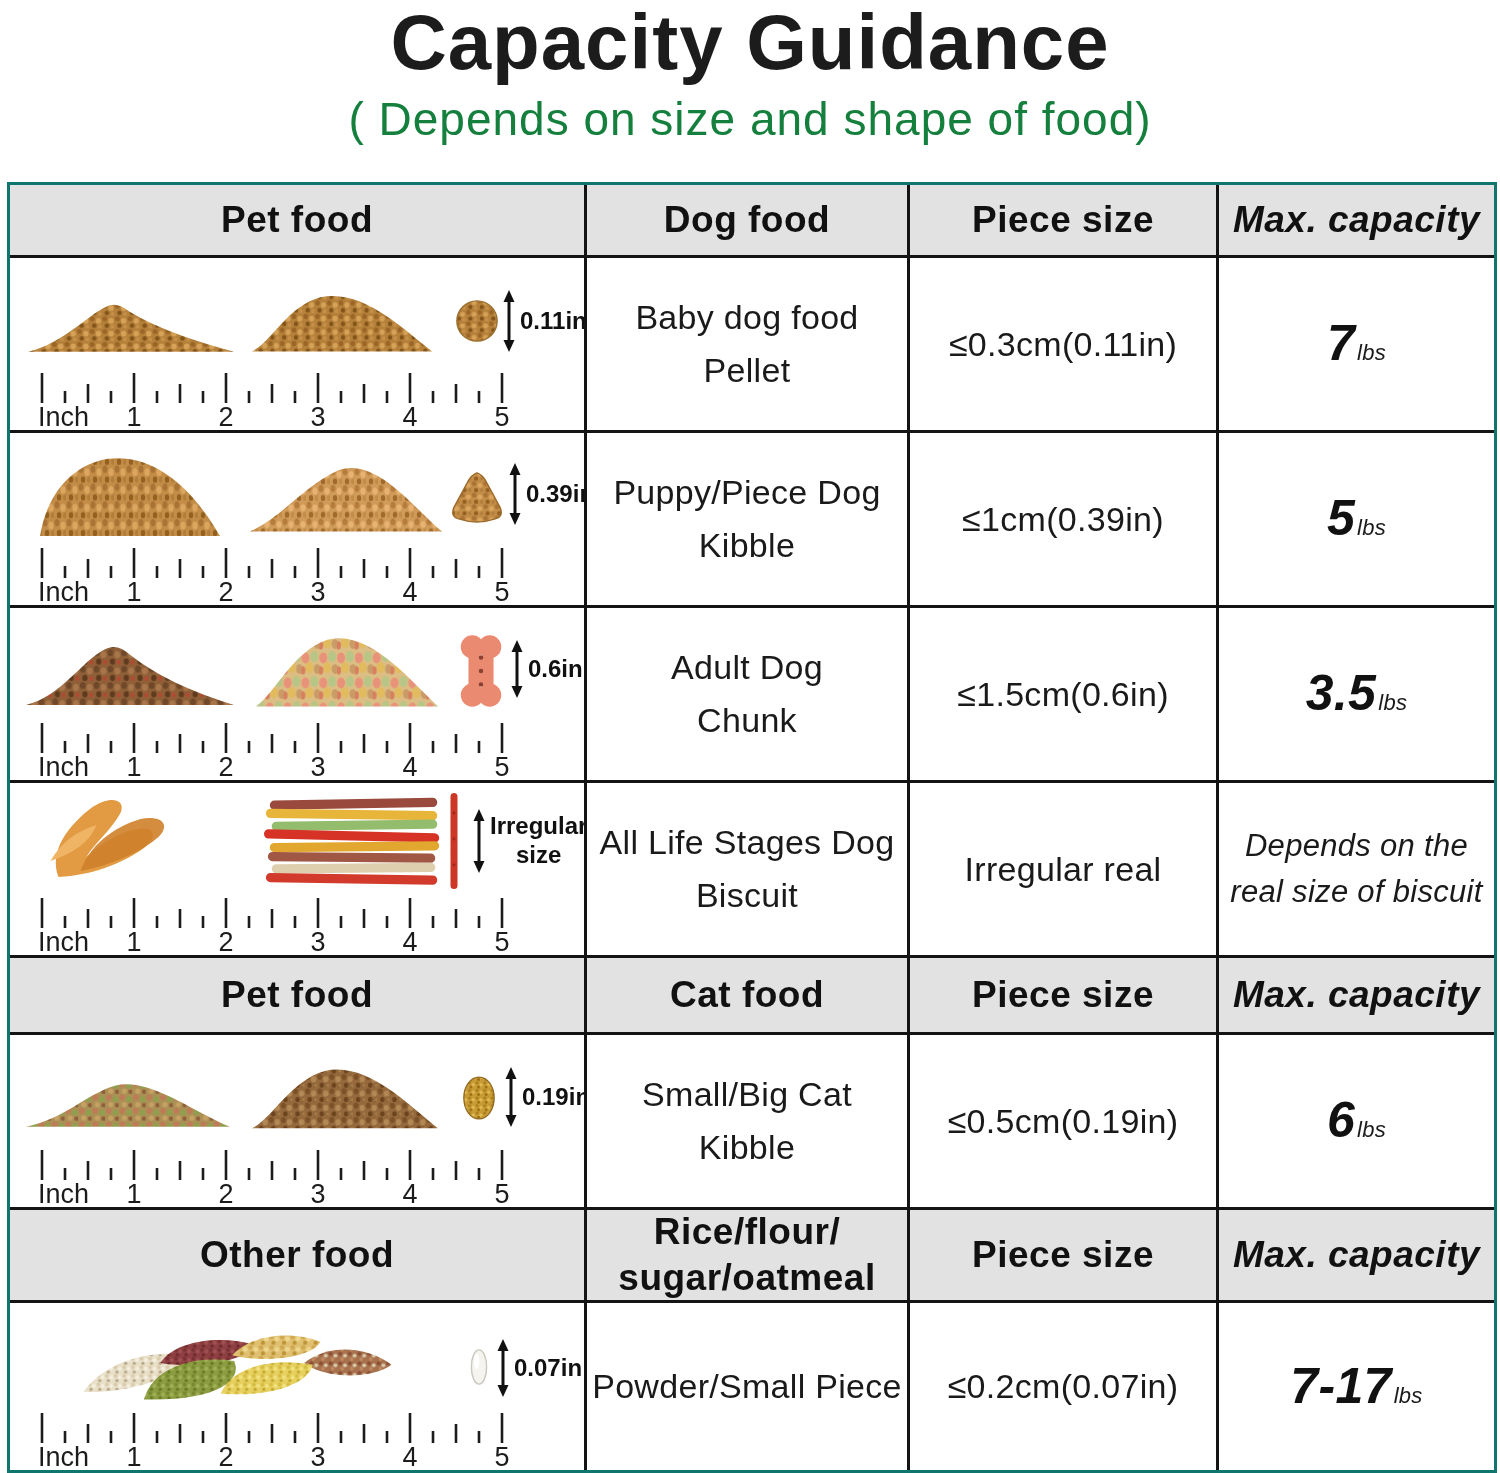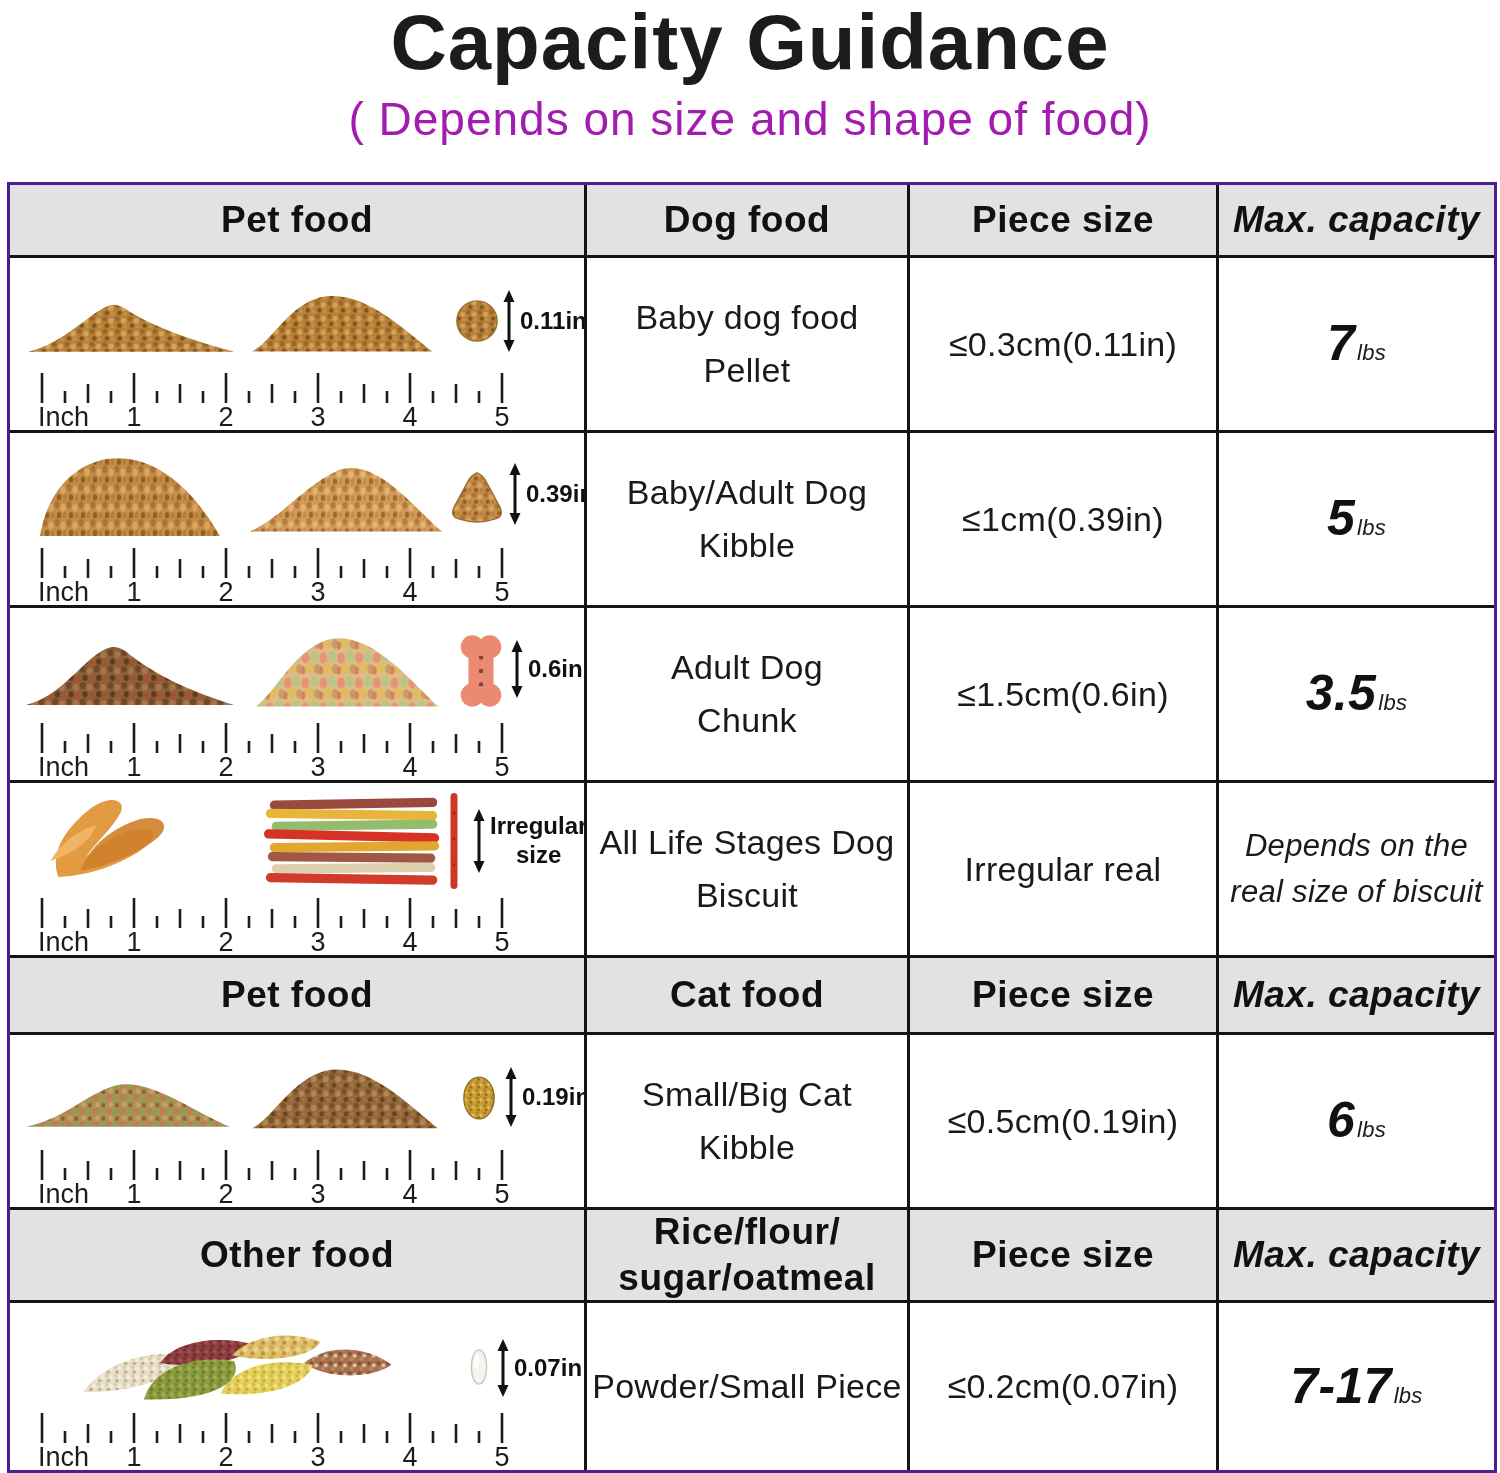--- a/index.html
+++ b/index.html
@@ -2,28 +2,28 @@
 <html><head>
 <meta charset="utf-8">
 <style>
   html,body{margin:0;padding:0;}
   body{
     width:1500px;height:1473px;position:relative;background:#ffffff;
     font-family:"Liberation Sans", sans-serif;color:#1a1a1a;overflow:hidden;
   }
   .page-header{position:absolute;top:0;left:0;width:100%;text-align:center;}
   .page-title{margin:0;padding-top:2px;font-size:78px;line-height:1.05;font-weight:700;color:#1c1c1c;letter-spacing:1px;}
-  .page-subtitle{margin-top:8px;font-size:46px;font-weight:400;color:#a21caf;letter-spacing:1px;}
+  .page-subtitle{margin-top:8px;font-size:46px;font-weight:400;color:#15803d;letter-spacing:1px;}
 
   .cap-table{
     position:absolute;left:7px;top:182px;
     display:grid;
     grid-template-columns:577px 323px 309px 275px;
     grid-template-rows:73px 175px 175px 175px 175px 77px 175px 93px 167px;
-    border:3px solid #4c1d95;background:#b91c1c;
+    border:3px solid #0f766e;background:#b91c1c;
   }
   .cell{border-right:3px solid #141414;border-bottom:3px solid #141414;box-sizing:border-box;position:relative;overflow:hidden;background:#fff;}
   .cell.c4{border-right:none;font-style:italic;}
   .cell.bb0{border-bottom:none;}
   .hcell{background:#e2e2e2;display:flex;flex-direction:column;align-items:center;justify-content:center;
          font-size:37px;font-weight:700;color:#111;letter-spacing:0.5px;line-height:1.25;text-align:center;}
   .tcell{display:flex;flex-direction:column;align-items:center;justify-content:center;text-align:center;
          font-size:34px;color:#1a1a1a;line-height:1.55;letter-spacing:0.3px;}
   .line{display:block;}
   span[data-bind]:empty{display:none;}
@@ -269,21 +269,21 @@
           <line x1="466" y1="34" x2="466" y2="4" stroke="#1c1c1c" stroke-width="2.6"></line>
           <text x="2" y="57" font-size="27" fill="#1c1c1c">Inch</text>
           <text x="98" y="57" font-size="27" text-anchor="middle" fill="#1c1c1c">1</text>
           <text x="190" y="57" font-size="27" text-anchor="middle" fill="#1c1c1c">2</text>
           <text x="282" y="57" font-size="27" text-anchor="middle" fill="#1c1c1c">3</text>
           <text x="374" y="57" font-size="27" text-anchor="middle" fill="#1c1c1c">4</text>
           <text x="466" y="57" font-size="27" text-anchor="middle" fill="#1c1c1c">5</text>
         </svg></div>
   </div>
   <div class="cell tcell c2">
-    <span class="line" data-bind="table.rows.1.name_line1">Baby/Adult Dog</span>
+    <span class="line" data-bind="table.rows.1.name_line1">Puppy/Piece Dog</span>
       <span class="line" data-bind="table.rows.1.name_line2">Kibble</span>
   </div>
   <div class="cell tcell c3">
       <span data-bind="table.rows.1.piece_size">≤1cm(0.39in)</span>
     </div>
   <div class="cell tcell c4">
     <div class="cap-main">
         <span class="cap-num" data-bind="table.rows.1.capacity_value">5</span>
         <span class="cap-unit" data-bind="table.rows.1.capacity_unit">lbs</span>
       </div>

